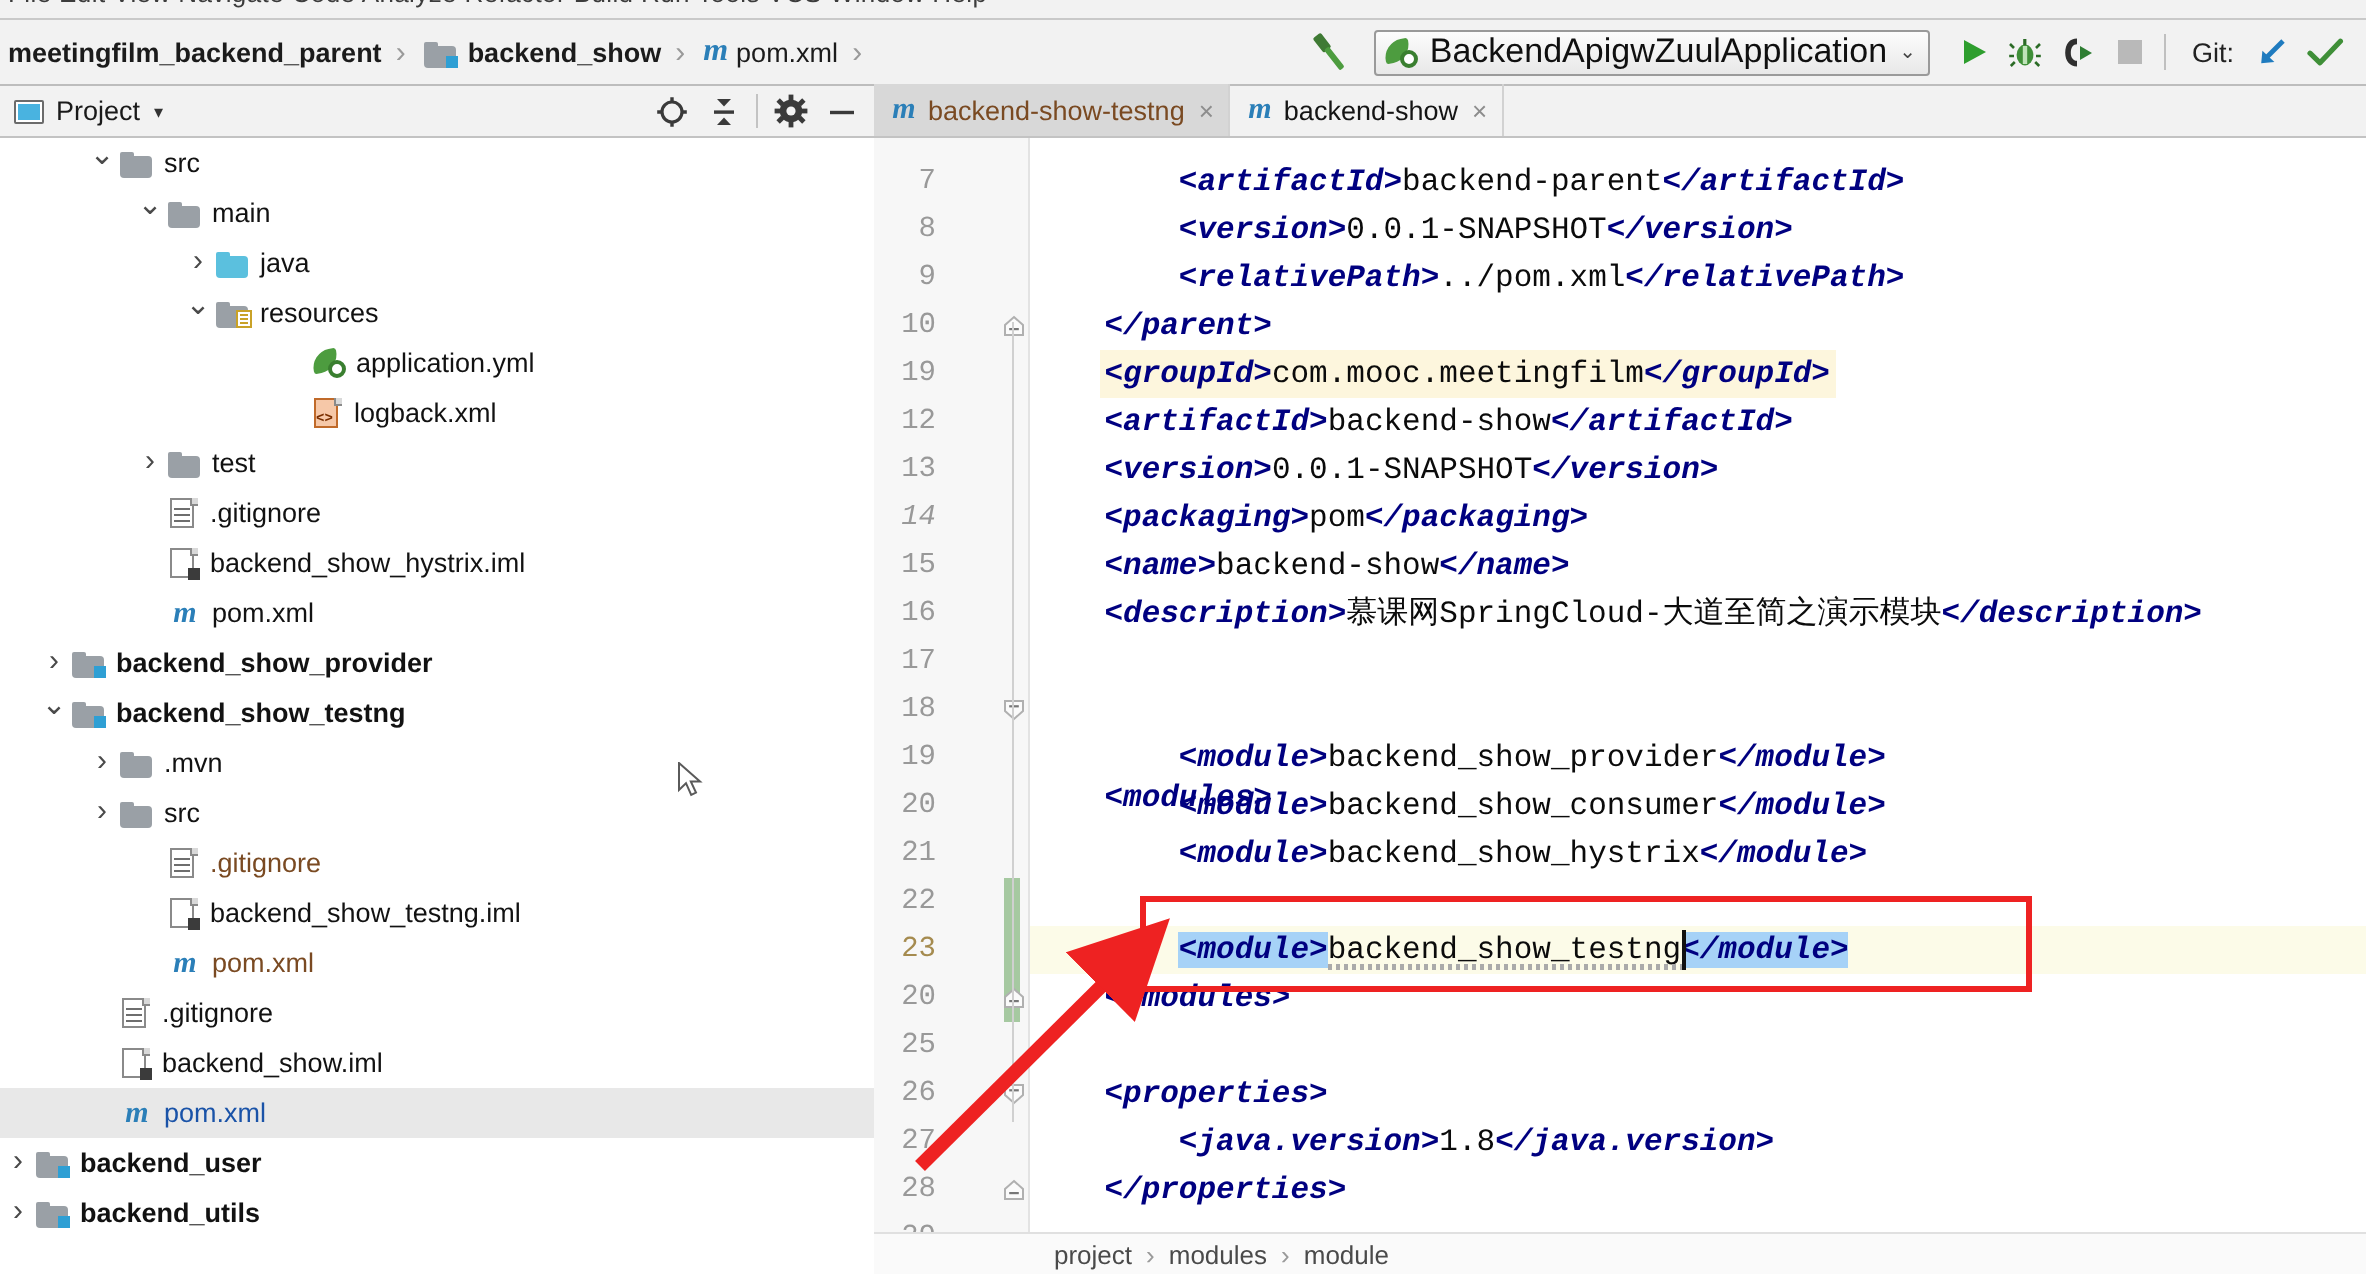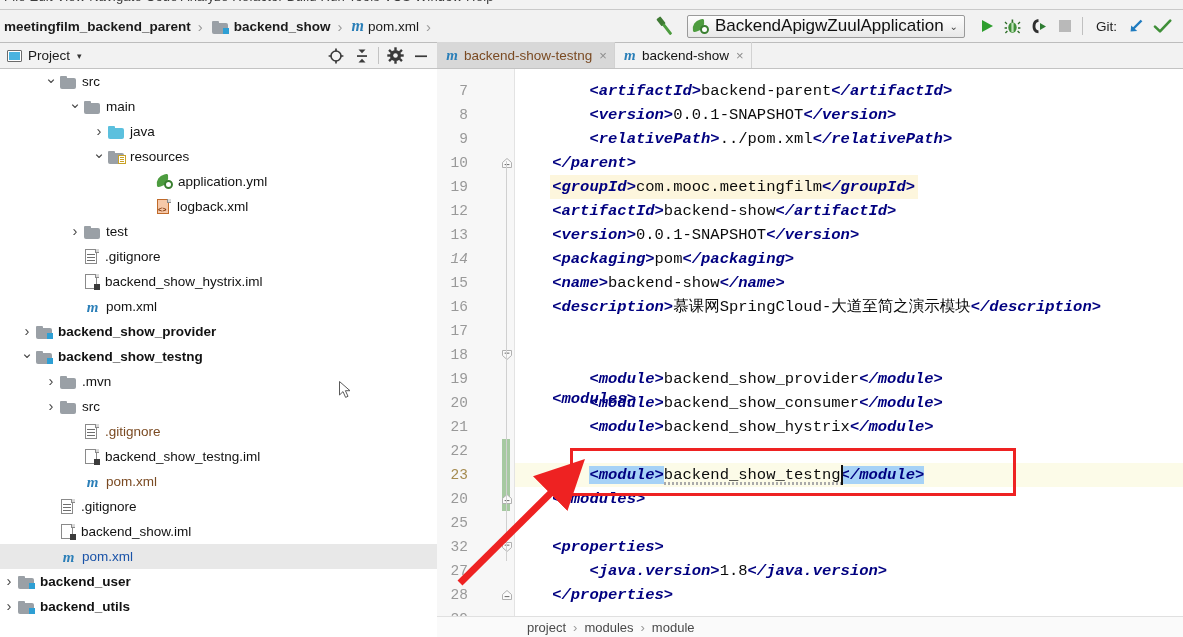--- a/index.html
+++ b/index.html
@@ -597,21 +597,21 @@
       <div class="lnum" style="top: 322px;">20</div>
       <div class="lnum" style="top: 346px;">21</div>
       <div class="lnum" style="top: 370px;">22</div>
       <div class="lnum cur" style="top: 394px;">23</div>
       <div class="lnum" style="top: 418px;">20</div>
       <div class="foldmark" style="top: 424px;"><svg width="12" height="12" viewBox="0 0 12 12">
           <path d="M6 1.5 L10.5 5.5 V10.5 H1.5 V5.5 Z" fill="#fbfbfb" stroke="#b0b0b0"></path>
           <rect x="3.6" y="7" width="4.8" height="1.1" fill="#777"></rect>
         </svg></div>
       <div class="lnum" style="top: 442px;">25</div>
-      <div class="lnum" style="top: 466px;">32</div>
+      <div class="lnum" style="top: 466px;">26</div>
       <div class="foldmark" style="top: 472px;"><svg width="12" height="12" viewBox="0 0 12 12">
           <path d="M1.5 1.5 H10.5 V6.5 L6 10.5 L1.5 6.5 Z" fill="#fbfbfb" stroke="#b0b0b0"></path>
           <rect x="3.6" y="3.6" width="4.8" height="1.1" fill="#777"></rect>
         </svg></div>
       <div class="lnum" style="top: 490px;">27</div>
       <div class="lnum" style="top: 514px;">28</div>
       <div class="foldmark" style="top: 520px;"><svg width="12" height="12" viewBox="0 0 12 12">
           <path d="M6 1.5 L10.5 5.5 V10.5 H1.5 V5.5 Z" fill="#fbfbfb" stroke="#b0b0b0"></path>
           <rect x="3.6" y="7" width="4.8" height="1.1" fill="#777"></rect>
         </svg></div>

